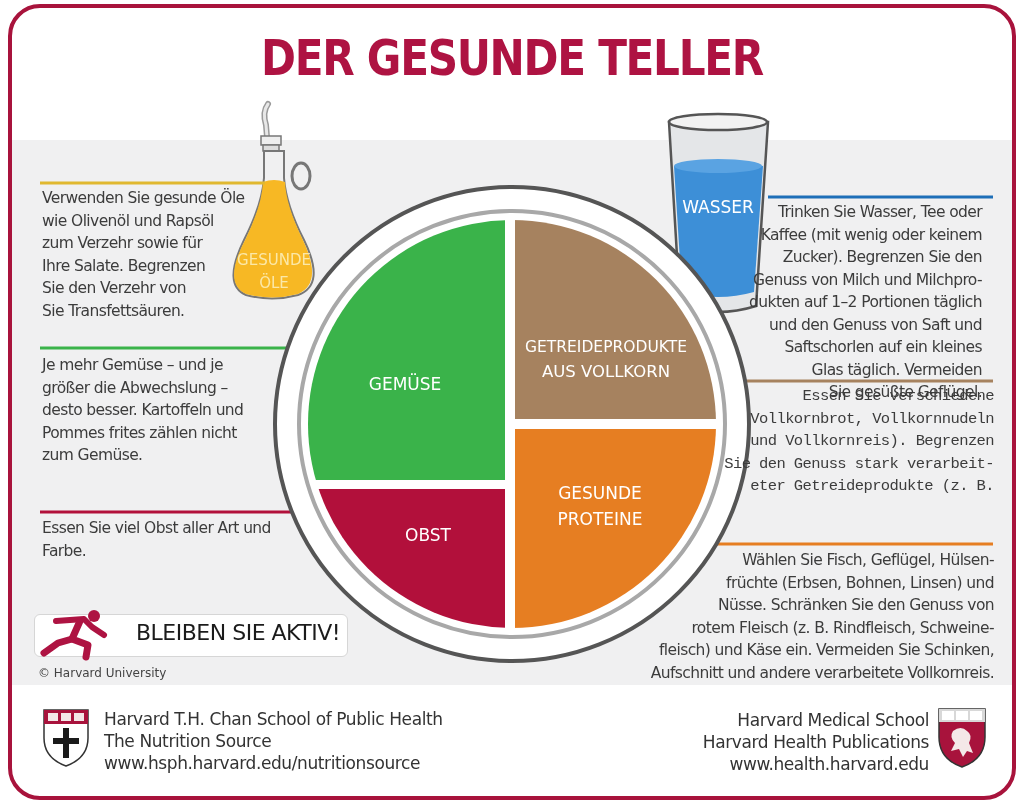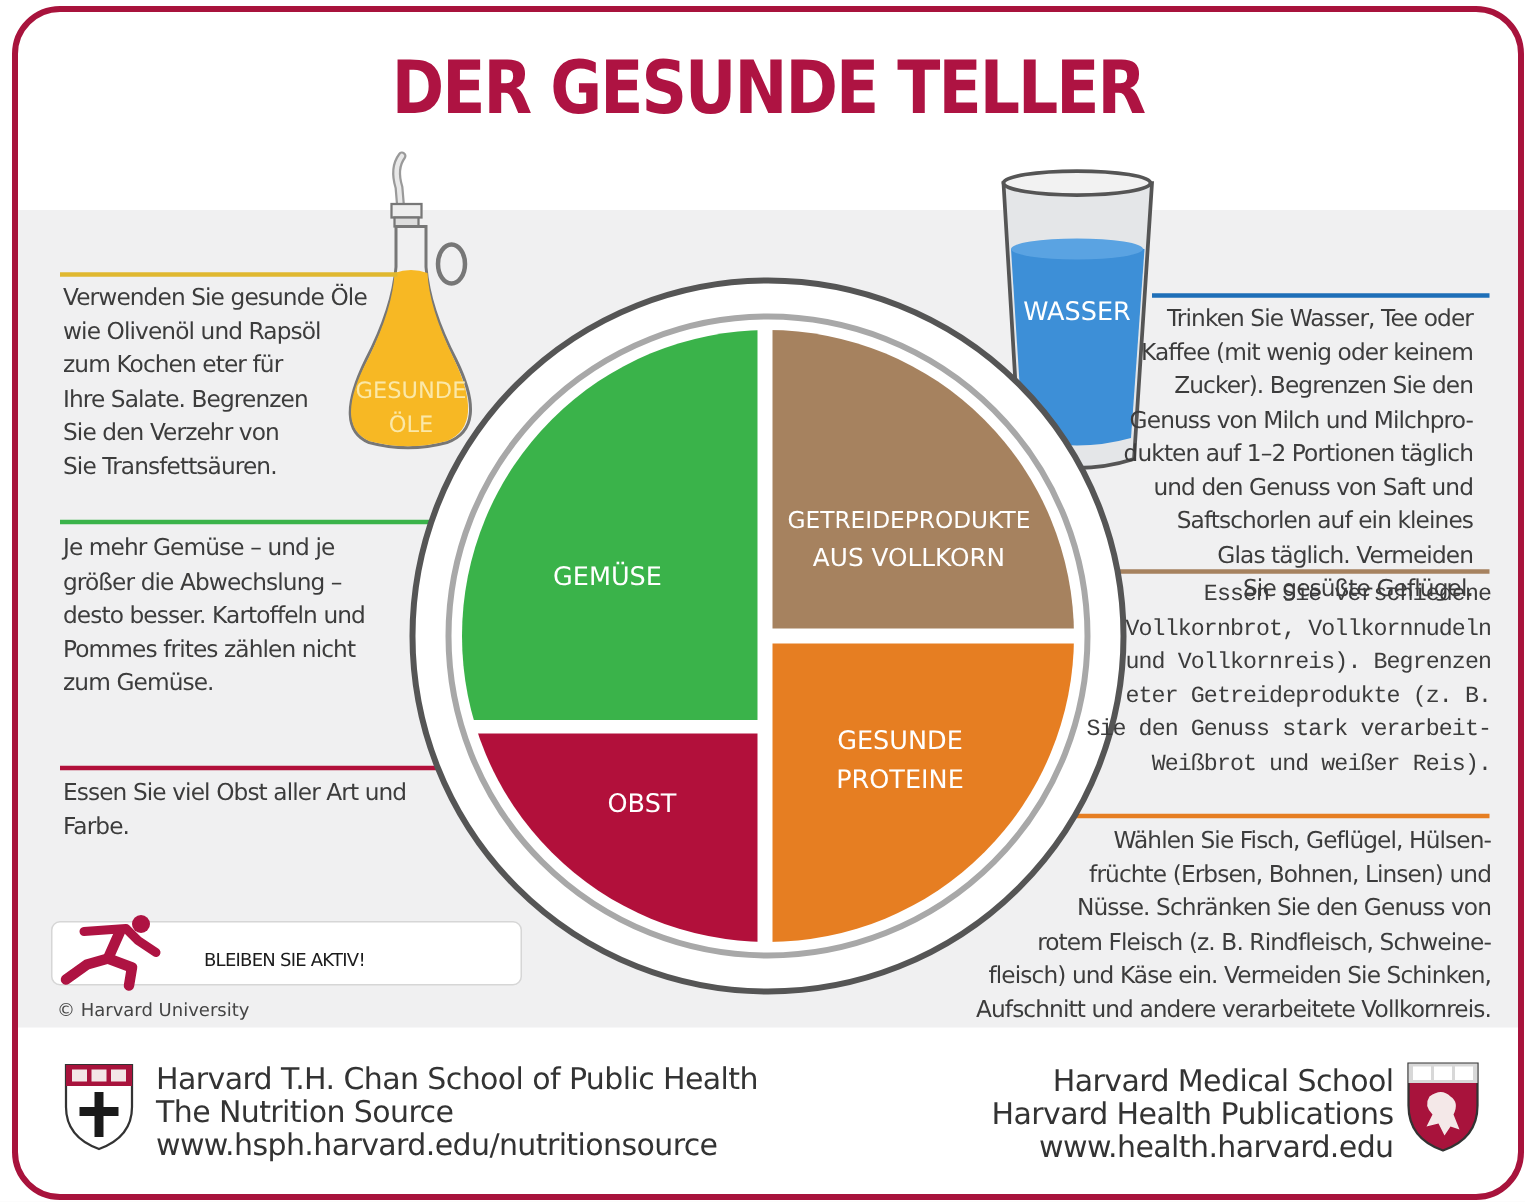--- a/index.html
+++ b/index.html
@@ -10,24 +10,24 @@
   .title { position:absolute; left:0; top:30px; width:1024px; text-align:center;
            font-family:"DejaVu Sans", sans-serif; font-weight:bold; font-size:49px;
            letter-spacing:-1.5px; color:#ae1342; transform:scaleX(0.86); }
   .panel { position:absolute; left:12px; top:140px; width:1000px; height:545px; background:#f0f0f1; }
   .txt { position:absolute; font-size:15.5px; line-height:22.5px; color:#3c3c3c;
          font-family:"DejaVu Sans", sans-serif; letter-spacing:-0.6px; }
   .txt.right { text-align:right; }
   svg { position:absolute; left:0; top:0; }
   .active-box { position:absolute; left:34px; top:614px; width:312px; height:41px;
                 background:#fff; border:1px solid #d6d6d6; border-radius:6px; }
-  .active-label { position:absolute; left:136px; top:633px; font-size:12px; color:#1b1b1b;
+  .active-label { position:absolute; left:136px; top:620px; font-size:22px; color:#1b1b1b;
                   letter-spacing:-0.5px; }
   .copyright { position:absolute; left:38px; top:666px; font-size:12px; color:#444; }
-  .footer-text { position:absolute; font-size:20px; line-height:22px; color:#333;
+  .footer-text { position:absolute; font-size:17px; line-height:22px; color:#333;
                  letter-spacing:-0.4px; }
 </style>
 </head>
 <body>
 
 <div class="frame"></div>
 <div class="panel"></div>
 
 <div class="title">DER GESUNDE TELLER</div>
 
@@ -77,21 +77,21 @@
   <text x="428" y="541" fill="#ffffff" font-family="DejaVu Sans, sans-serif" font-size="17" text-anchor="middle">OBST</text>
   <text x="606" y="352" fill="#ffffff" font-family="DejaVu Sans, sans-serif" font-size="15.5" text-anchor="middle">GETREIDEPRODUKTE</text>
   <text x="606" y="377" fill="#ffffff" font-family="DejaVu Sans, sans-serif" font-size="16.5" text-anchor="middle">AUS VOLLKORN</text>
   <text x="600" y="499" fill="#ffffff" font-family="DejaVu Sans, sans-serif" font-size="17" text-anchor="middle">GESUNDE</text>
   <text x="600" y="525" fill="#ffffff" font-family="DejaVu Sans, sans-serif" font-size="17" text-anchor="middle">PROTEINE</text>
 </svg>
 
 <div class="txt" style="left:42px;top:187px;">
   <div>Verwenden Sie gesunde Öle</div>
     <div>wie Olivenöl und Rapsöl</div>
-    <div>zum Kochen eter für</div>
+    <div>zum Verzehr sowie für</div>
   <div>Ihre Salate. Begrenzen</div>
     <div>Sie den Verzehr von</div>
   <div>Sie Transfettsäuren.</div>
 </div>
 <div class="txt" style="left:42px;top:354px;">
   <div>Je mehr Gemüse – und je</div>
     <div>größer die Abwechslung –</div>
     <div>desto besser. Kartoffeln und</div>
   <div>Pommes frites zählen nicht</div>
     <div>zum Gemüse.</div>
@@ -109,23 +109,22 @@
     <div>dukten auf 1–2 Portionen täglich</div>
     <div>und den Genuss von Saft und</div>
   <div>Saftschorlen auf ein kleines</div>
     <div>Glas täglich. Vermeiden</div>
     <div>Sie gesüßte Geflügel.</div>
 </div>
 <div class="txt right" style="right:30px;top:385px;font-family:Liberation Mono, monospace;">
   <div>Essen Sie verschiedene</div>
     <div>Vollkornbrot, Vollkornnudeln</div>
   <div>und Vollkornreis). Begrenzen</div>
+    <div>Sie den Genuss stark verarbeit-</div>
     <div>eter Getreideprodukte (z. B.</div>
-    <div>Sie den Genuss stark verarbeit-</div>
-  <div>Weißbrot und weißer Reis).</div>
 </div>
 <div class="txt right" style="right:30px;top:549px;">
   <div>Wählen Sie Fisch, Geflügel, Hülsen-</div>
     <div>früchte (Erbsen, Bohnen, Linsen) und</div>
     <div>Nüsse. Schränken Sie den Genuss von</div>
   <div>rotem Fleisch (z. B. Rindfleisch, Schweine-</div>
     <div>fleisch) und Käse ein. Vermeiden Sie Schinken,</div>
     <div>Aufschnitt und andere verarbeitete Vollkornreis.</div>
 </div>
 

